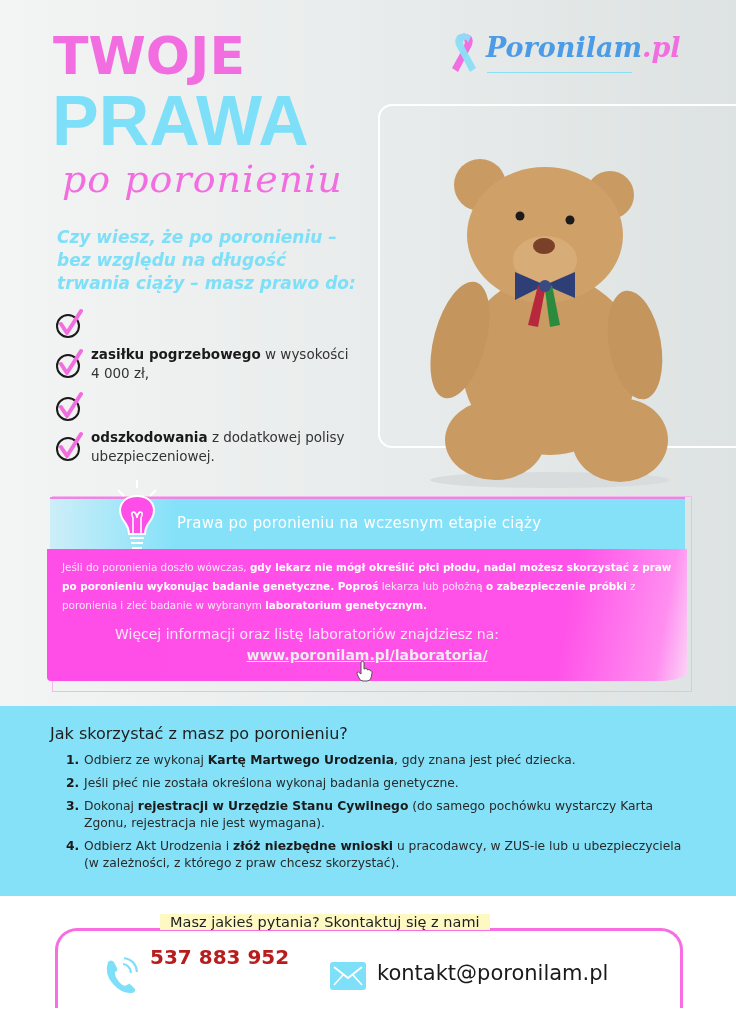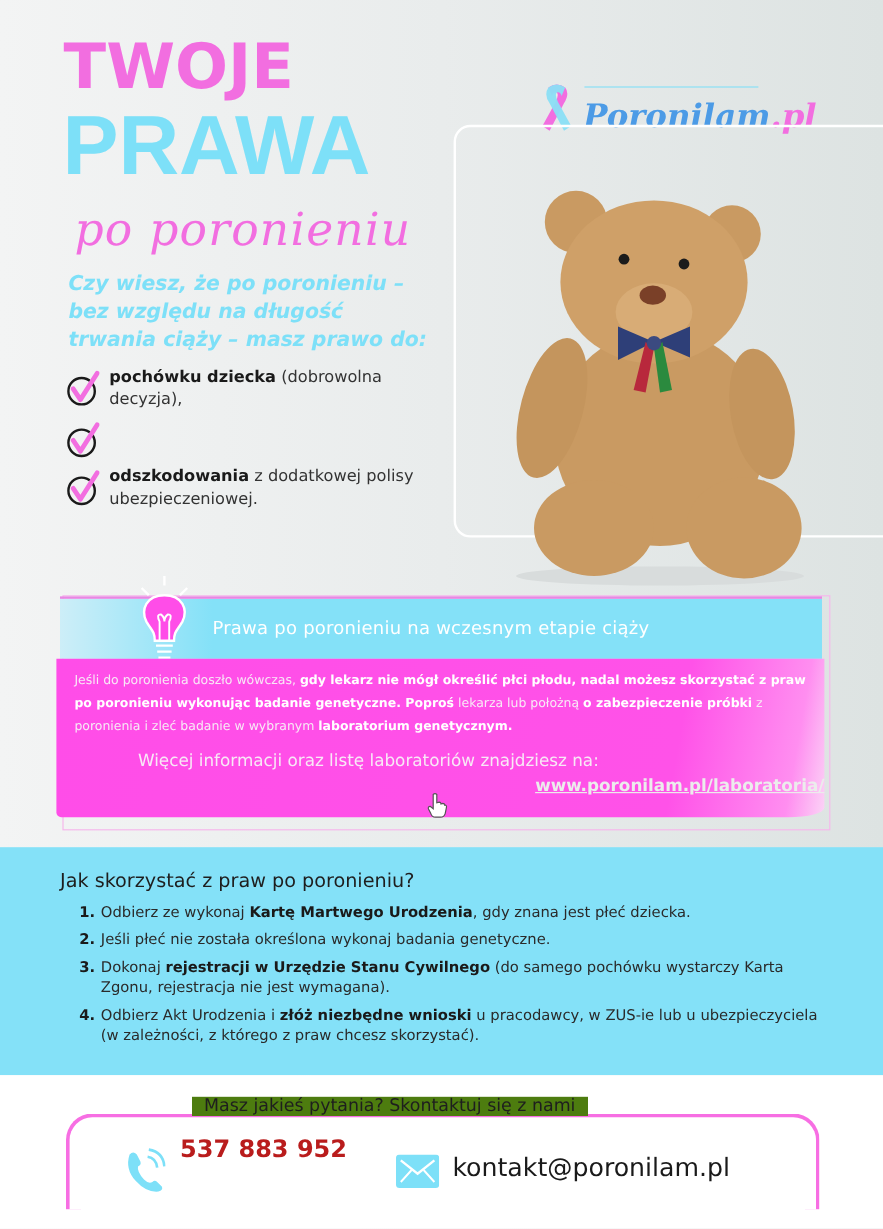--- a/index.html
+++ b/index.html
@@ -16,25 +16,25 @@
     font-size: 52px; letter-spacing: 0px; color: #f26ee0; line-height: 1;
   }
   .title-prawa {
     position: absolute; left: 52px; top: 86px;
     font-family: Liberation Sans, sans-serif; font-weight: bold;
     font-size: 70px; color: #7de0f8; line-height: 1;
   }
   .title-script {
     position: absolute; left: 62px; top: 160px;
     font-family: "DejaVu Serif", serif; font-style: italic;
-    font-size: 38px; color: #f26ee0; line-height: 1; letter-spacing: 1px; margin-top: 12px;
+    font-size: 38px; color: #f26ee0; line-height: 1; letter-spacing: 1px;
   }
   .logo {
     position: absolute; left: 448px; top: 32px; height: 40px;
-    display: flex; align-items: flex-end; margin-top: 41px;
+    display: flex; align-items: flex-start;
   }
   .logo svg { width: 32px; height: 44px; }
   .logo-text {
     font-family: "DejaVu Serif", serif; font-style: italic; font-weight: bold;
     font-size: 27px; color: #4c9be6; margin-left: 6px;
   }
   .logo-text .pl { color: #f26ee0; }
   .logo-underline {
     position: absolute; left: 487px; top: 72px; width: 145px; height: 1px; background: #8adff6;
   }
@@ -77,42 +77,42 @@
   .tip-para {
     position: absolute; left: 62px; top: 558px; width: 618px;
     font-size: 10.4px; line-height: 19px; color: #f8e8f6; text-align: left;
   }
   .tip-para b { color: #ffffff; }
   .tip-more {
     position: absolute; left: 47px; top: 626px; width: 520px; text-align: center;
     font-size: 14px; color: #f8e8f6;
   }
   .tip-link {
-    position: absolute; left: 47px; top: 647px; width: 640px; text-align: right;
+    position: absolute; left: 47px; top: 647px; width: 640px; text-align: center;
     font-size: 14px; font-weight: bold; color: #ececec; text-decoration: underline;
   }
   .cursor-icon { position: absolute; left: 355px; top: 660px; width: 18px; height: 22px; }
   .howto {
     position: absolute; left: 0; top: 706px; width: 736px; height: 190px;
     background: #84e1f8;
   }
   .howto-title {
     position: absolute; left: 50px; top: 724px; font-size: 16px; color: #1e1e1e;
   }
   .steps { position: absolute; left: 66px; top: 752px; width: 620px; list-style: none; }
   .steps li { display: flex; font-size: 12.3px; line-height: 17px; color: #2a2a2a; margin-bottom: 6px; }
   .steps .num { width: 18px; flex: 0 0 18px; font-weight: bold; color: #1a1a1a; }
   .steps b { color: #1a1a1a; }
   .footer { position: absolute; left: 0; top: 896px; width: 736px; height: 128px; background: #ffffff; }
   .footer-frame {
     position: absolute; left: 55px; top: 928px; width: 628px; height: 80px;
     border: 3px solid #f76ee3; border-bottom: none; border-radius: 22px 22px 0 0;
   }
   .footer-label {
-    position: absolute; left: 160px; top: 914px; padding: 0 10px; background: #4d7c0f;
+    position: absolute; left: 160px; top: 914px; padding: 0 10px; background: #fef9c3;
     font-size: 14.5px; color: #1e1e1e;
   }
   .phone-icon { position: absolute; left: 102px; top: 956px; width: 36px; height: 38px; }
   .phone-text { position: absolute; left: 150px; top: 945px; font-size: 20px; font-weight: bold; color: #b91c1c; }
   .mail-icon { position: absolute; left: 330px; top: 962px; width: 36px; height: 28px; }
   .mail-text { position: absolute; left: 377px; top: 961px; font-size: 21px; color: #1a1a1a; }
 </style>
 </head>
 <body>
 
@@ -130,21 +130,27 @@
 <div class="logo-underline"></div>
 
 <div class="intro">Czy wiesz, że po poronieniu – bez względu na długość trwania ciąży – masz prawo do:</div>
 
 <ul class="rights" id="rights-list">
     <li>
       <svg class="check" viewBox="0 0 28 32">
         <circle cx="13" cy="18" r="11" fill="none" stroke="#1a1a1a" stroke-width="2"></circle>
         <path d="M6 16 L12 25 L26 3" fill="none" stroke="#f26ee0" stroke-width="4" stroke-linecap="round" stroke-linejoin="round"></path>
       </svg>
-      <span class="txt"><b>pochówku dziecka</b><span> (dobrowolna decyzja),</span></span>
+    </li>
+    <li>
+      <svg class="check" viewBox="0 0 28 32">
+        <circle cx="13" cy="18" r="11" fill="none" stroke="#1a1a1a" stroke-width="2"></circle>
+        <path d="M6 16 L12 25 L26 3" fill="none" stroke="#f26ee0" stroke-width="4" stroke-linecap="round" stroke-linejoin="round"></path>
+      </svg>
+      <span class="txt"><b>zasiłku pogrzebowego</b><span> w wysokości 4 000 zł,</span></span>
     </li>
     <li>
       <svg class="check" viewBox="0 0 28 32">
         <circle cx="13" cy="18" r="11" fill="none" stroke="#1a1a1a" stroke-width="2"></circle>
         <path d="M6 16 L12 25 L26 3" fill="none" stroke="#f26ee0" stroke-width="4" stroke-linecap="round" stroke-linejoin="round"></path>
       </svg>
     </li>
     <li>
       <svg class="check" viewBox="0 0 28 32">
         <circle cx="13" cy="18" r="11" fill="none" stroke="#1a1a1a" stroke-width="2"></circle>
@@ -197,21 +203,21 @@
 <div class="tip-title">Prawa po poronieniu na wczesnym etapie ciąży</div>
 <div class="tip-body"></div>
 <div class="tip-para" id="tip-para"><span>Jeśli do poronienia doszło wówczas, </span><b>gdy lekarz nie mógł określić płci płodu, nadal możesz skorzystać z praw po poronieniu wykonując badanie genetyczne. Poproś</b><span> lekarza lub położną </span><b>o zabezpieczenie próbki</b><span> z poronienia i zleć badanie w wybranym </span><b>laboratorium genetycznym.</b></div>
 <div class="tip-more">Więcej informacji oraz listę laboratoriów znajdziesz na:</div>
 <div class="tip-link">www.poronilam.pl/laboratoria/</div>
 <svg class="cursor-icon" viewBox="0 0 18 22">
   <path d="M6 2 Q7.5 0.5 9 2 L9 9 L11 8.5 Q12.5 8.5 12.5 10 L14 9.5 Q15.5 9.5 15.5 11 L16.5 11 Q17.5 11.5 17 13 L16 18 Q15 21 12 21 L8 21 Q5 21 4 18 L2 14 Q1.5 12 3.5 12 L6 14 Z" fill="#ffffff" stroke="#555" stroke-width="1"></path>
 </svg>
 
 <div class="howto"></div>
-<div class="howto-title">Jak skorzystać z praw po poronieniu?</div>
+<div class="howto-title">Jak skorzystać z masz po poronieniu?</div>
 <ol class="steps" id="howto-steps">
     <li>
       <span class="num">1.</span>
       <span><span>Odbierz ze wykonaj </span><b>Kartę Martwego Urodzenia</b><span>, gdy znana jest płeć dziecka.</span></span>
     </li>
     <li>
       <span class="num">2.</span>
       <span><span>Jeśli płeć nie została określona wykonaj badania genetyczne.</span></span>
     </li>
     <li>

